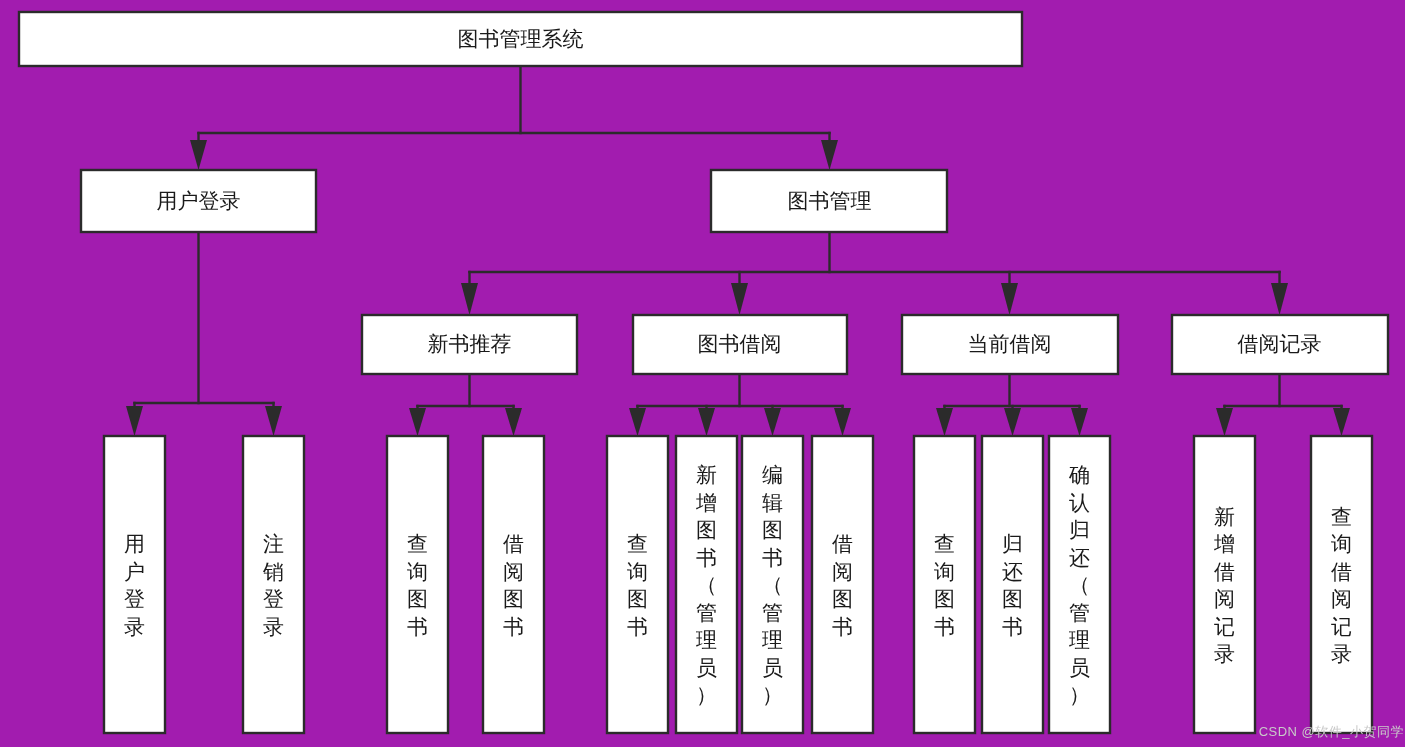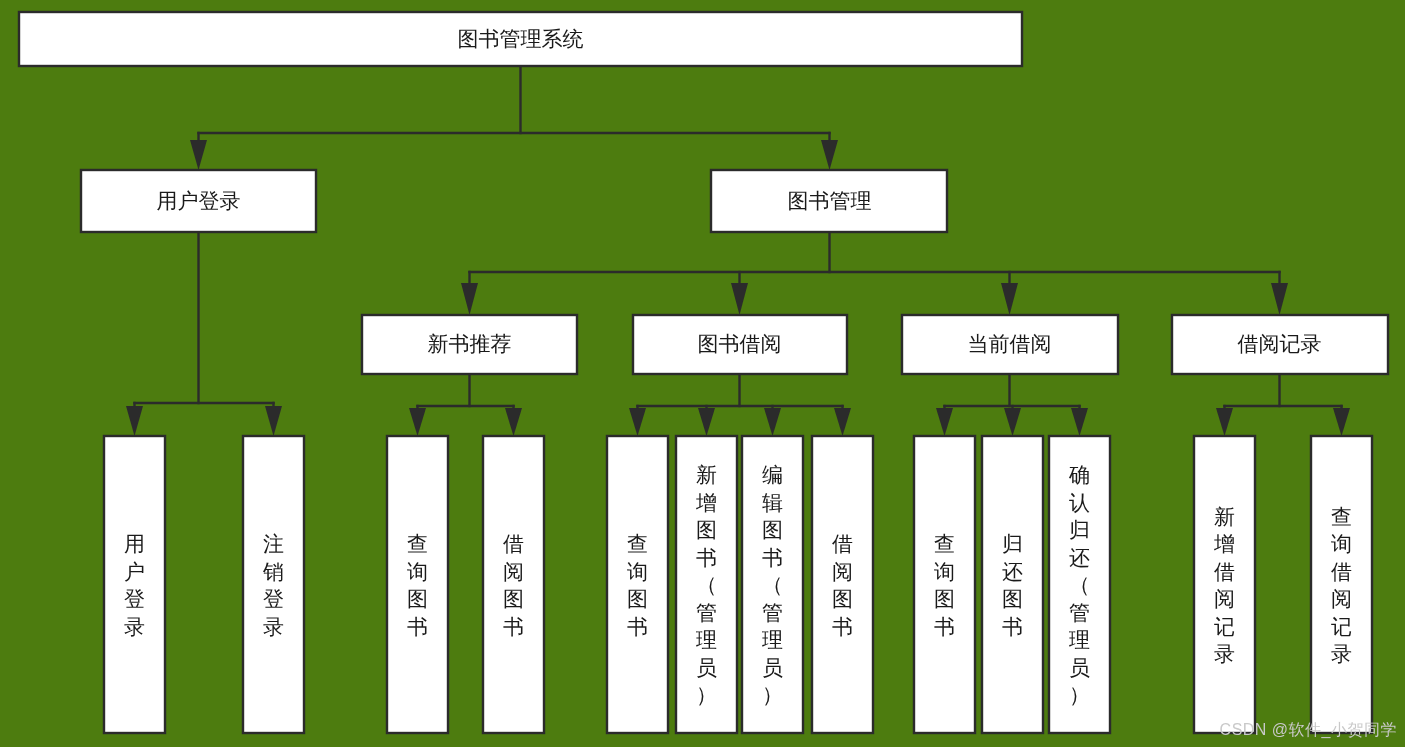--- a/index.html
+++ b/index.html
@@ -8,21 +8,21 @@
     padding: 0;
     background: #ffffff;
   }
   body {
     font-family: "Liberation Sans", "DejaVu Sans", sans-serif;
   }
   #diagram-root {
     position: relative;
     width: 1405px;
     height: 747px;
-    background: #4d7c0f;
+    background: #a21caf;
     overflow: hidden;
   }
   svg#tree-svg {
     position: absolute;
     left: 0;
     top: 0;
     width: 1405px;
     height: 747px;
     display: block;
   }
@@ -49,24 +49,24 @@
     dominant-baseline: middle;
   }
   .node-label-v {
     font-family: "Liberation Sans", "DejaVu Sans", sans-serif;
     font-size: 21px;
     fill: #1a1a1a;
     text-anchor: middle;
   }
   .watermark-text {
     position: absolute;
-    right: 8px;
+    right: 1px;
     bottom: 6px;
     font-family: "Liberation Sans", "DejaVu Sans", sans-serif;
-    font-size: 16px;
+    font-size: 13px;
     color: #c9c9c9;
     white-space: nowrap;
     letter-spacing: 0.5px;
     user-select: none;
   }
 </style>
 </head>
 <body>
 
 <div id="diagram-root">

